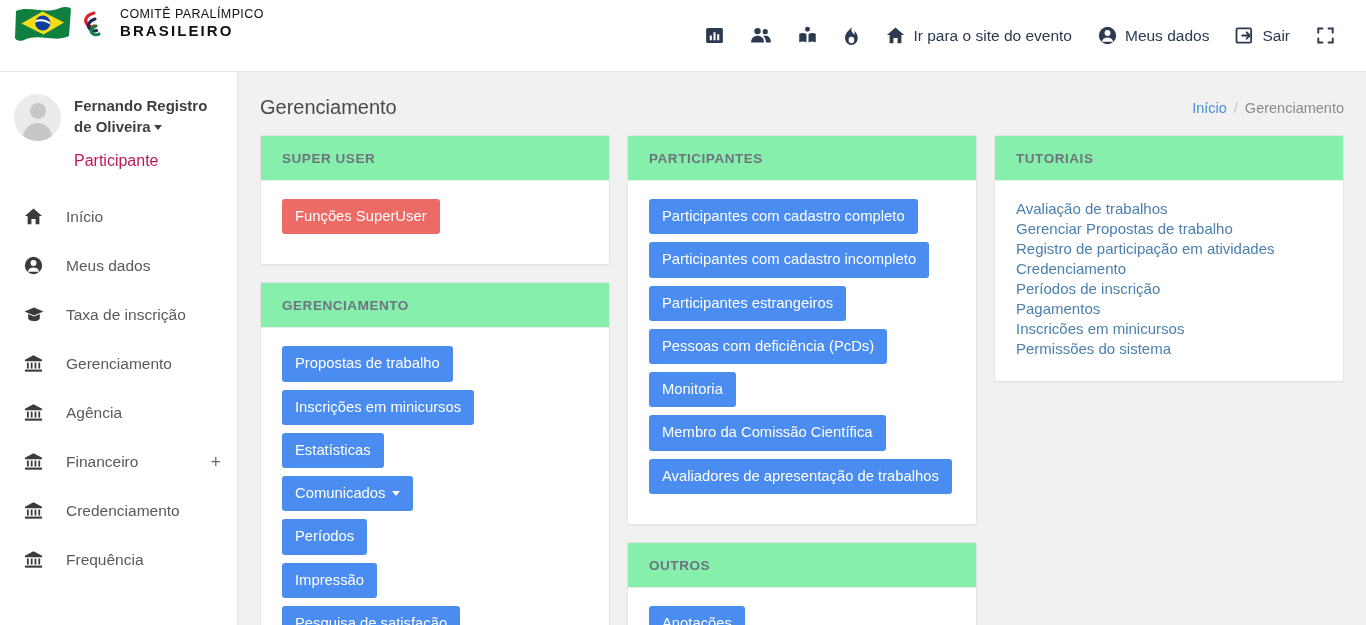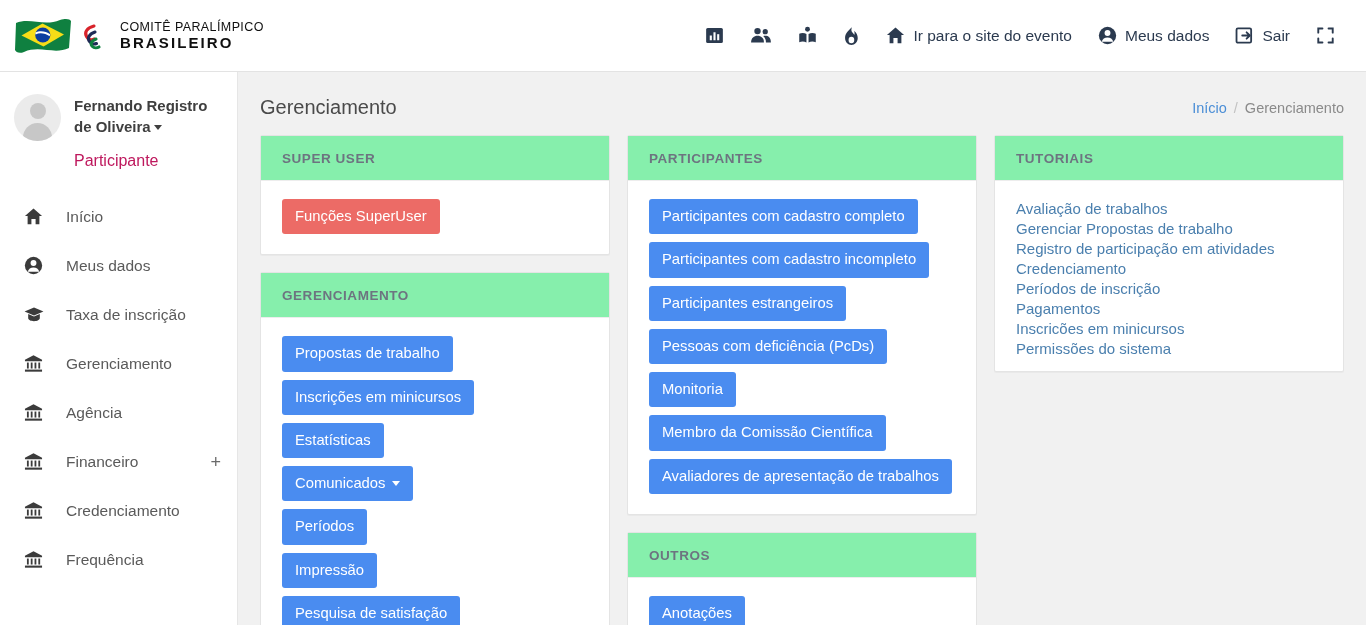--- a/index.html
+++ b/index.html
@@ -12,21 +12,21 @@
     font-family: "Liberation Sans", sans-serif;
     -webkit-font-smoothing: antialiased;
   }
 
   
   .topbar {
     position: absolute; top: 0; left: 0;
     width: 1366px; height: 72px;
     background: #ffffff;
     border-bottom: 1px solid #e3e3e3;
-    display: flex; align-items: center;
+    display: flex; 
     z-index: 20;
   }
   .brand {
     display: flex; align-items: center;
     margin-left: 14px; gap: 9px;
     height: 46px;
   }
   .flag-br { width: 58px; height: 41px; display: block; }
   .cpb-mark { width: 30px; height: 30px; display: block; }
   .cpb-text { line-height: 1; }
@@ -153,21 +153,21 @@
     margin-bottom: 17px;
     box-shadow: 0 1px 1px rgba(0,0,0,.035);
   }
   .card-head {
     background: #86efac;
     border-bottom: 1px solid #ededed;
     padding: 15px 21px 14px 21px;
     font-size: 13.5px; font-weight: bold;
     letter-spacing: .55px; color: #6d7480;
   }
-  .card-body { padding: 18px 21px 12px 21px; }
+  .card-body { padding: 18px 21px 22px 21px; }
 
   .btn {
     display: inline-block;
     border: none; border-radius: 3px;
     padding: 9px 13px 10px 13px;
     font-size: 14.8px; color: #ffffff;
     font-family: "Liberation Sans", sans-serif;
     cursor: pointer; margin-bottom: 8px;
     line-height: 1.1; white-space: nowrap;
     text-align: left;

